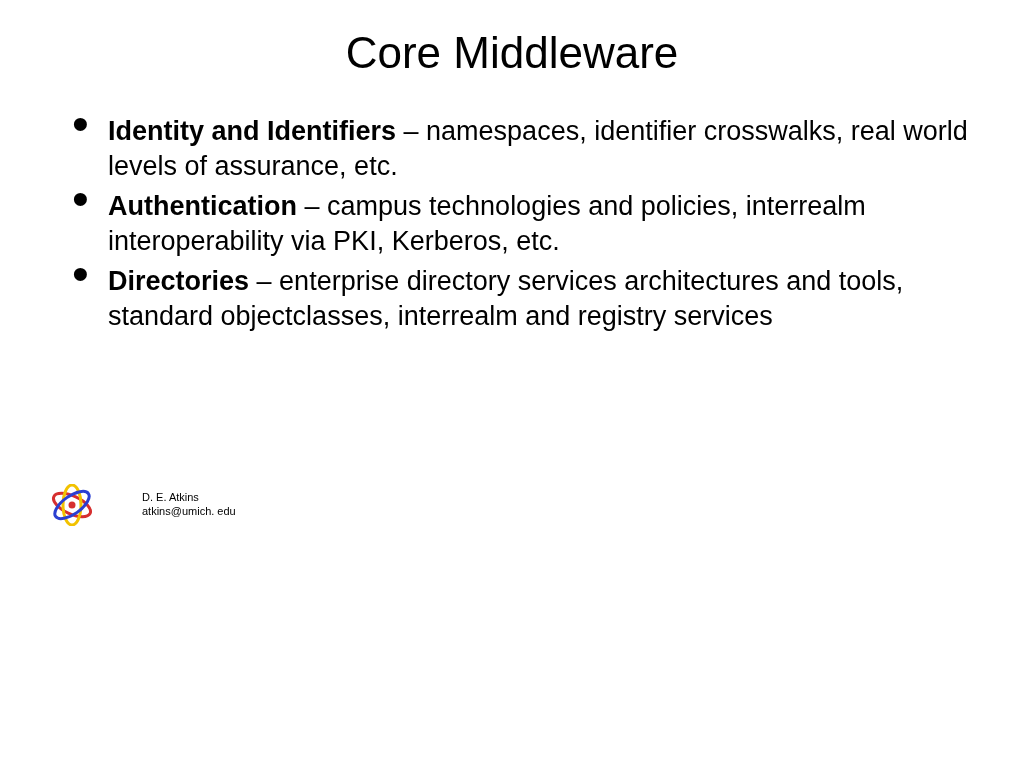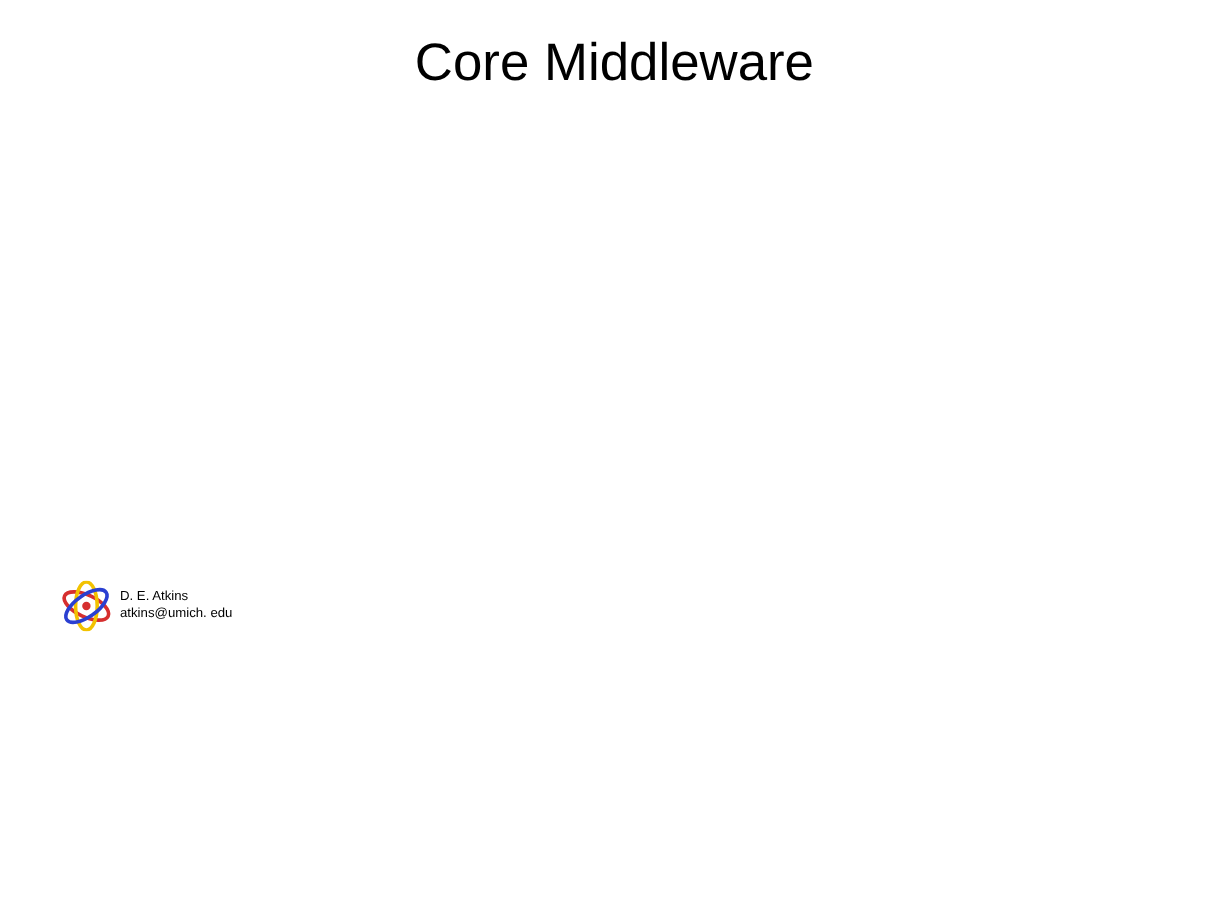--- a/index.html
+++ b/index.html
@@ -43,34 +43,44 @@
     left: 50px;
     bottom: 22px;
     display: flex;
     align-items: center;
     gap: 6px;
   }
   .footer-text {
     font-size: 11px;
     line-height: 1.25;
     color: #000;
+    margin-left: 42px;
   }
   .logo {
     width: 44px;
     height: 42px;
     position: relative;
   }
 </style>
 </head>
 <body>
 
 <div class="slide">
   <h1 class="title">Core Middleware</h1>
 
   <ul class="bullets">
+    <li>
+      <span class="bold">Identity and Identifiers</span><span> – namespaces, identifier crosswalks, real world levels of assurance, etc.</span>
+    </li>
+    <li>
+      <span class="bold">Authentication</span><span> – campus technologies and policies, interrealm interoperability via PKI, Kerberos, etc.</span>
+    </li>
+    <li>
+      <span class="bold">Directories</span><span> – enterprise directory services architectures and tools, standard objectclasses, interrealm and registry services</span>
+    </li>
   </ul>
 
   <div class="footer">
     <div class="logo">
       <svg viewBox="0 0 44 42" width="44" height="42">
         <ellipse cx="22" cy="21" rx="20" ry="9" fill="none" stroke="#d62f2f" stroke-width="3" transform="rotate(25 22 21)"></ellipse>
         <ellipse cx="22" cy="21" rx="20" ry="9" fill="none" stroke="#f2c200" stroke-width="3" transform="rotate(90 22 21)"></ellipse>
         <ellipse cx="22" cy="21" rx="20" ry="9" fill="none" stroke="#2a3fd1" stroke-width="3" transform="rotate(-35 22 21)"></ellipse>
         <circle cx="22" cy="21" r="3.5" fill="#d62f2f"></circle>
       </svg>

